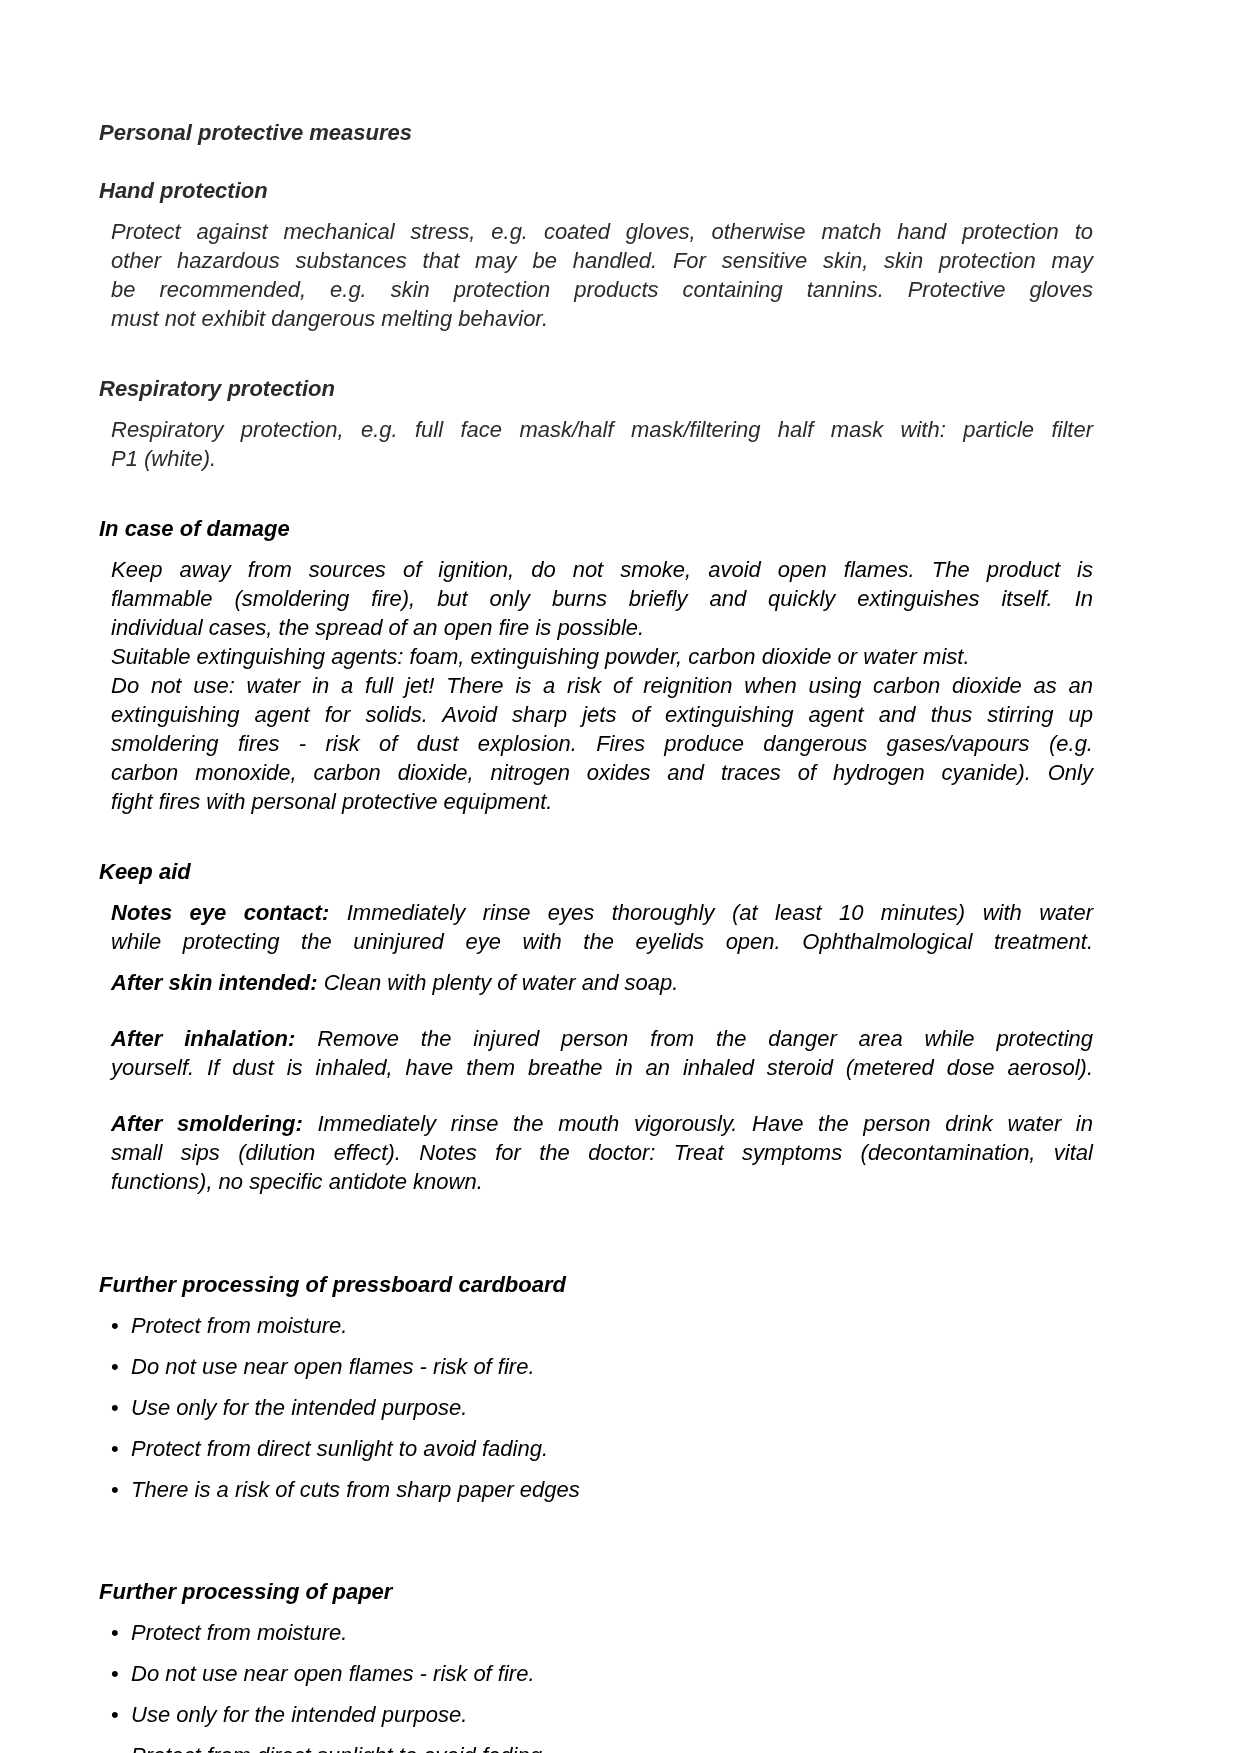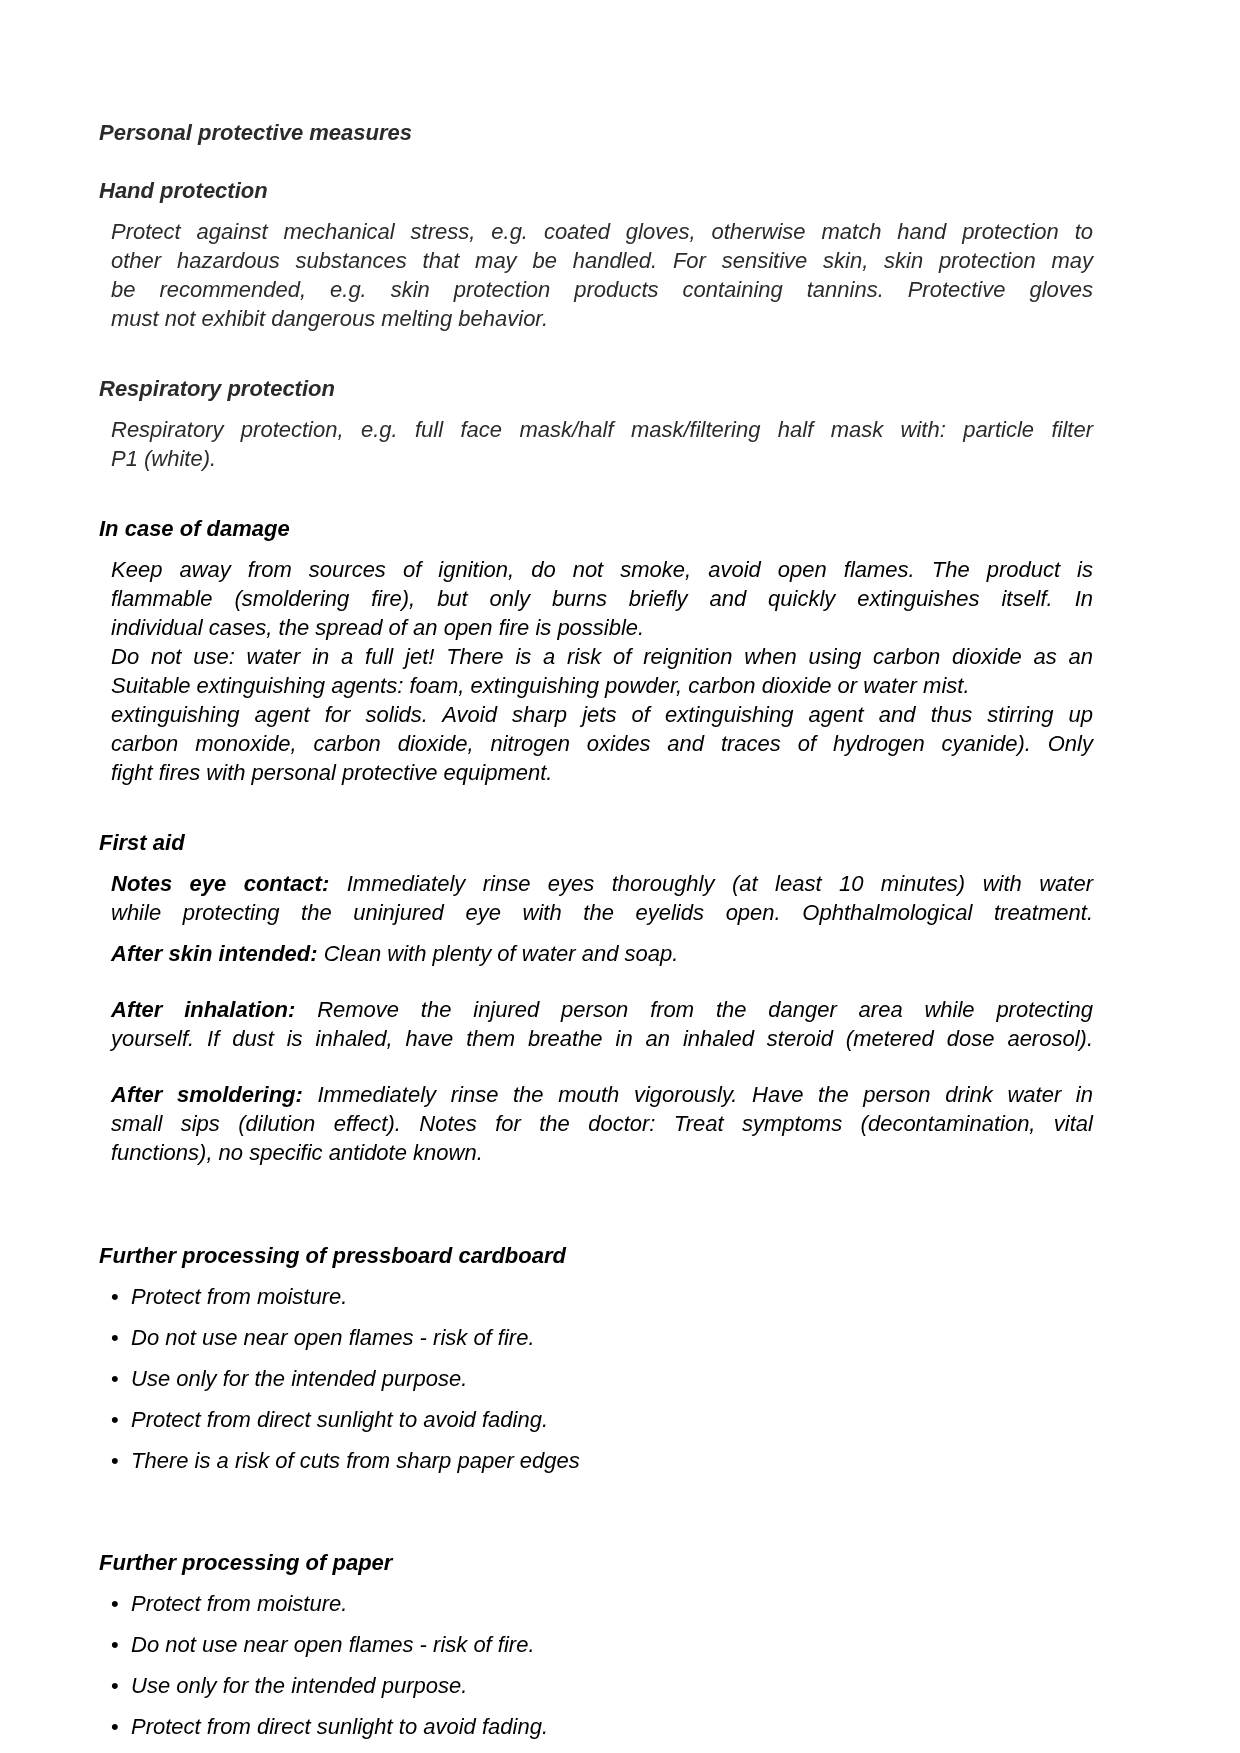--- a/index.html
+++ b/index.html
@@ -48,29 +48,30 @@
       <span class="ln">P1 (white).</span>
     </div>
   </div>
   <div class="gap1"></div>
 
   <p class="heading">In case of damage</p>
   <div class="para">
     <span class="ln j">Keep away from sources of ignition, do not smoke, avoid open flames. The product is</span>
     <span class="ln j">flammable (smoldering fire), but only burns briefly and quickly extinguishes itself. In</span>
     <span class="ln">individual cases, the spread of an open fire is possible.</span>
+    <span class="ln">Suitable extinguishing agents: foam, extinguishing powder, carbon dioxide or water mist.</span>
     <span class="ln j">Do not use: water in a full jet! There is a risk of reignition when using carbon dioxide as an</span>
-    <span class="ln">Suitable extinguishing agents: foam, extinguishing powder, carbon dioxide or water mist.</span>
     <span class="ln j">extinguishing agent for solids. Avoid sharp jets of extinguishing agent and thus stirring up</span>
+    <span class="ln j">smoldering fires - risk of dust explosion. Fires produce dangerous gases/vapours (e.g.</span>
     <span class="ln j">carbon monoxide, carbon dioxide, nitrogen oxides and traces of hydrogen cyanide). Only</span>
     <span class="ln">fight fires with personal protective equipment.</span>
   </div>
   <div class="gap1"></div>
 
-  <p class="heading">First aid</p>
+  <p class="heading">Keep aid</p>
 
   <div class="para">
     <span class="ln j"><span class="lead">Notes eye contact:</span><span> Immediately rinse eyes thoroughly (at least 10 minutes) with water</span></span>
     <span class="ln j">while protecting the uninjured eye with the eyelids open. Ophthalmological treatment.</span>
   </div>
 
   <div class="para">
     <span class="ln"><span class="lead">After skin intended:</span><span> Clean with plenty of water and soap.</span></span>
   </div>
   <div class="gap-fa"></div>

